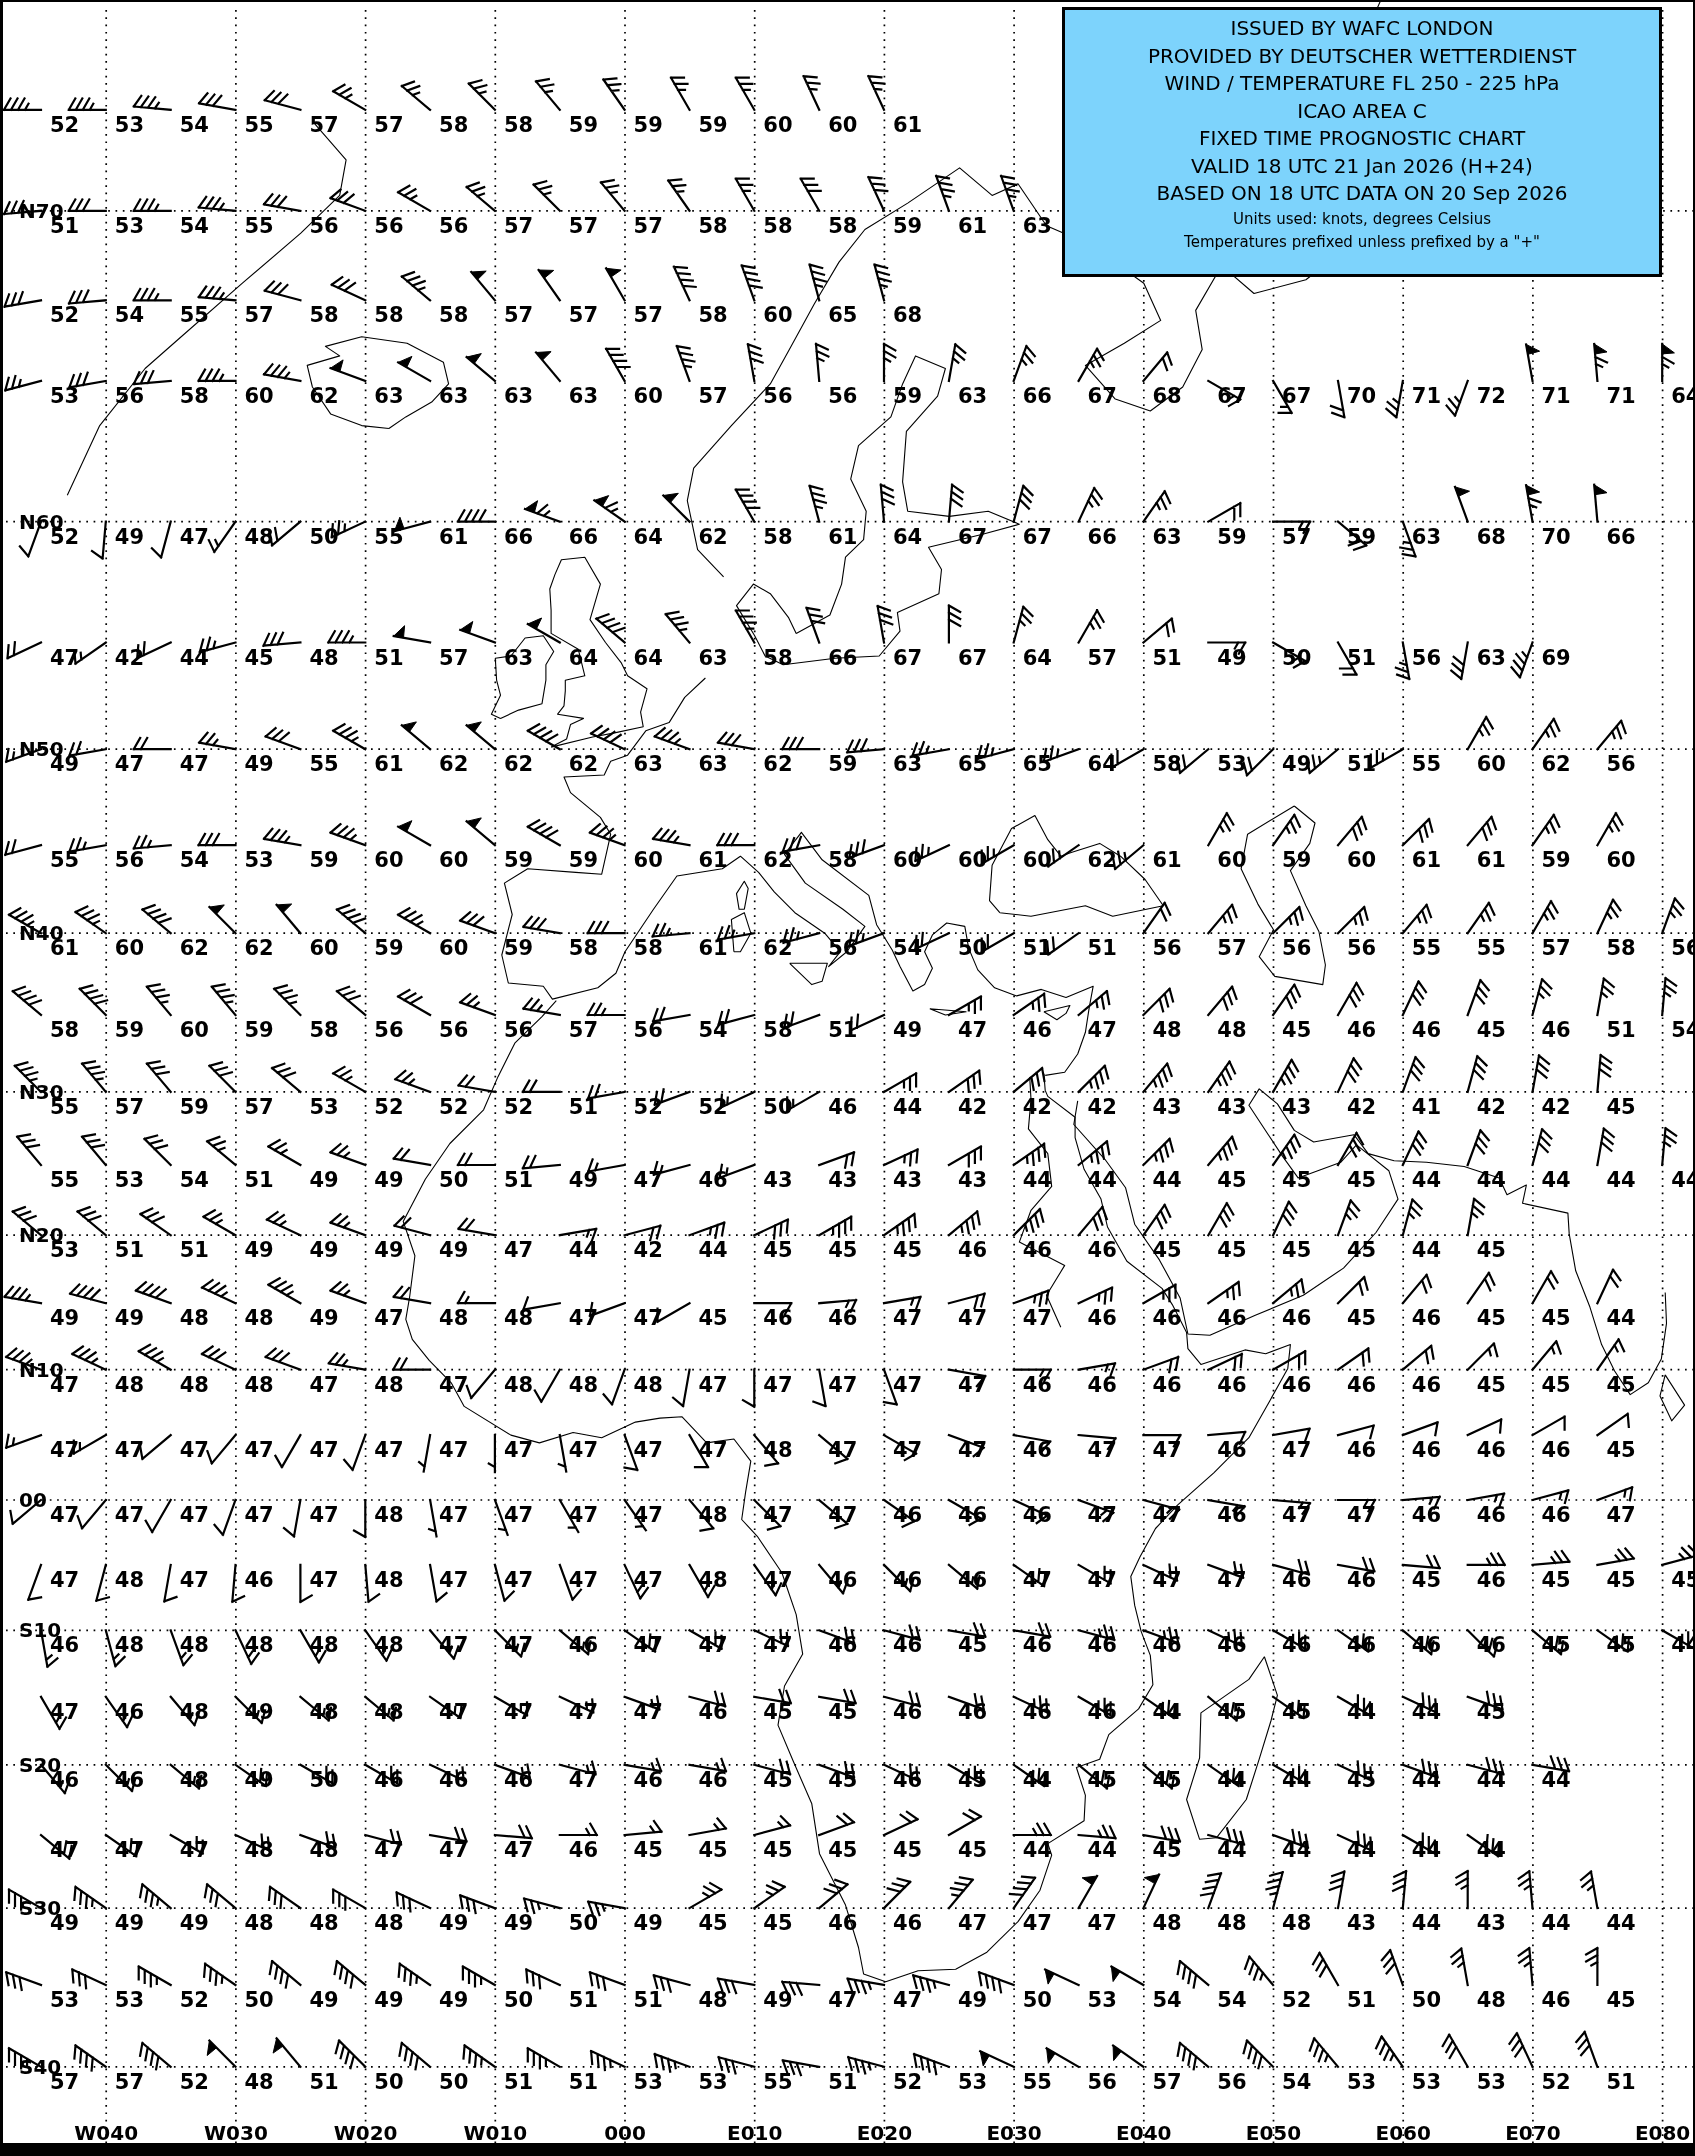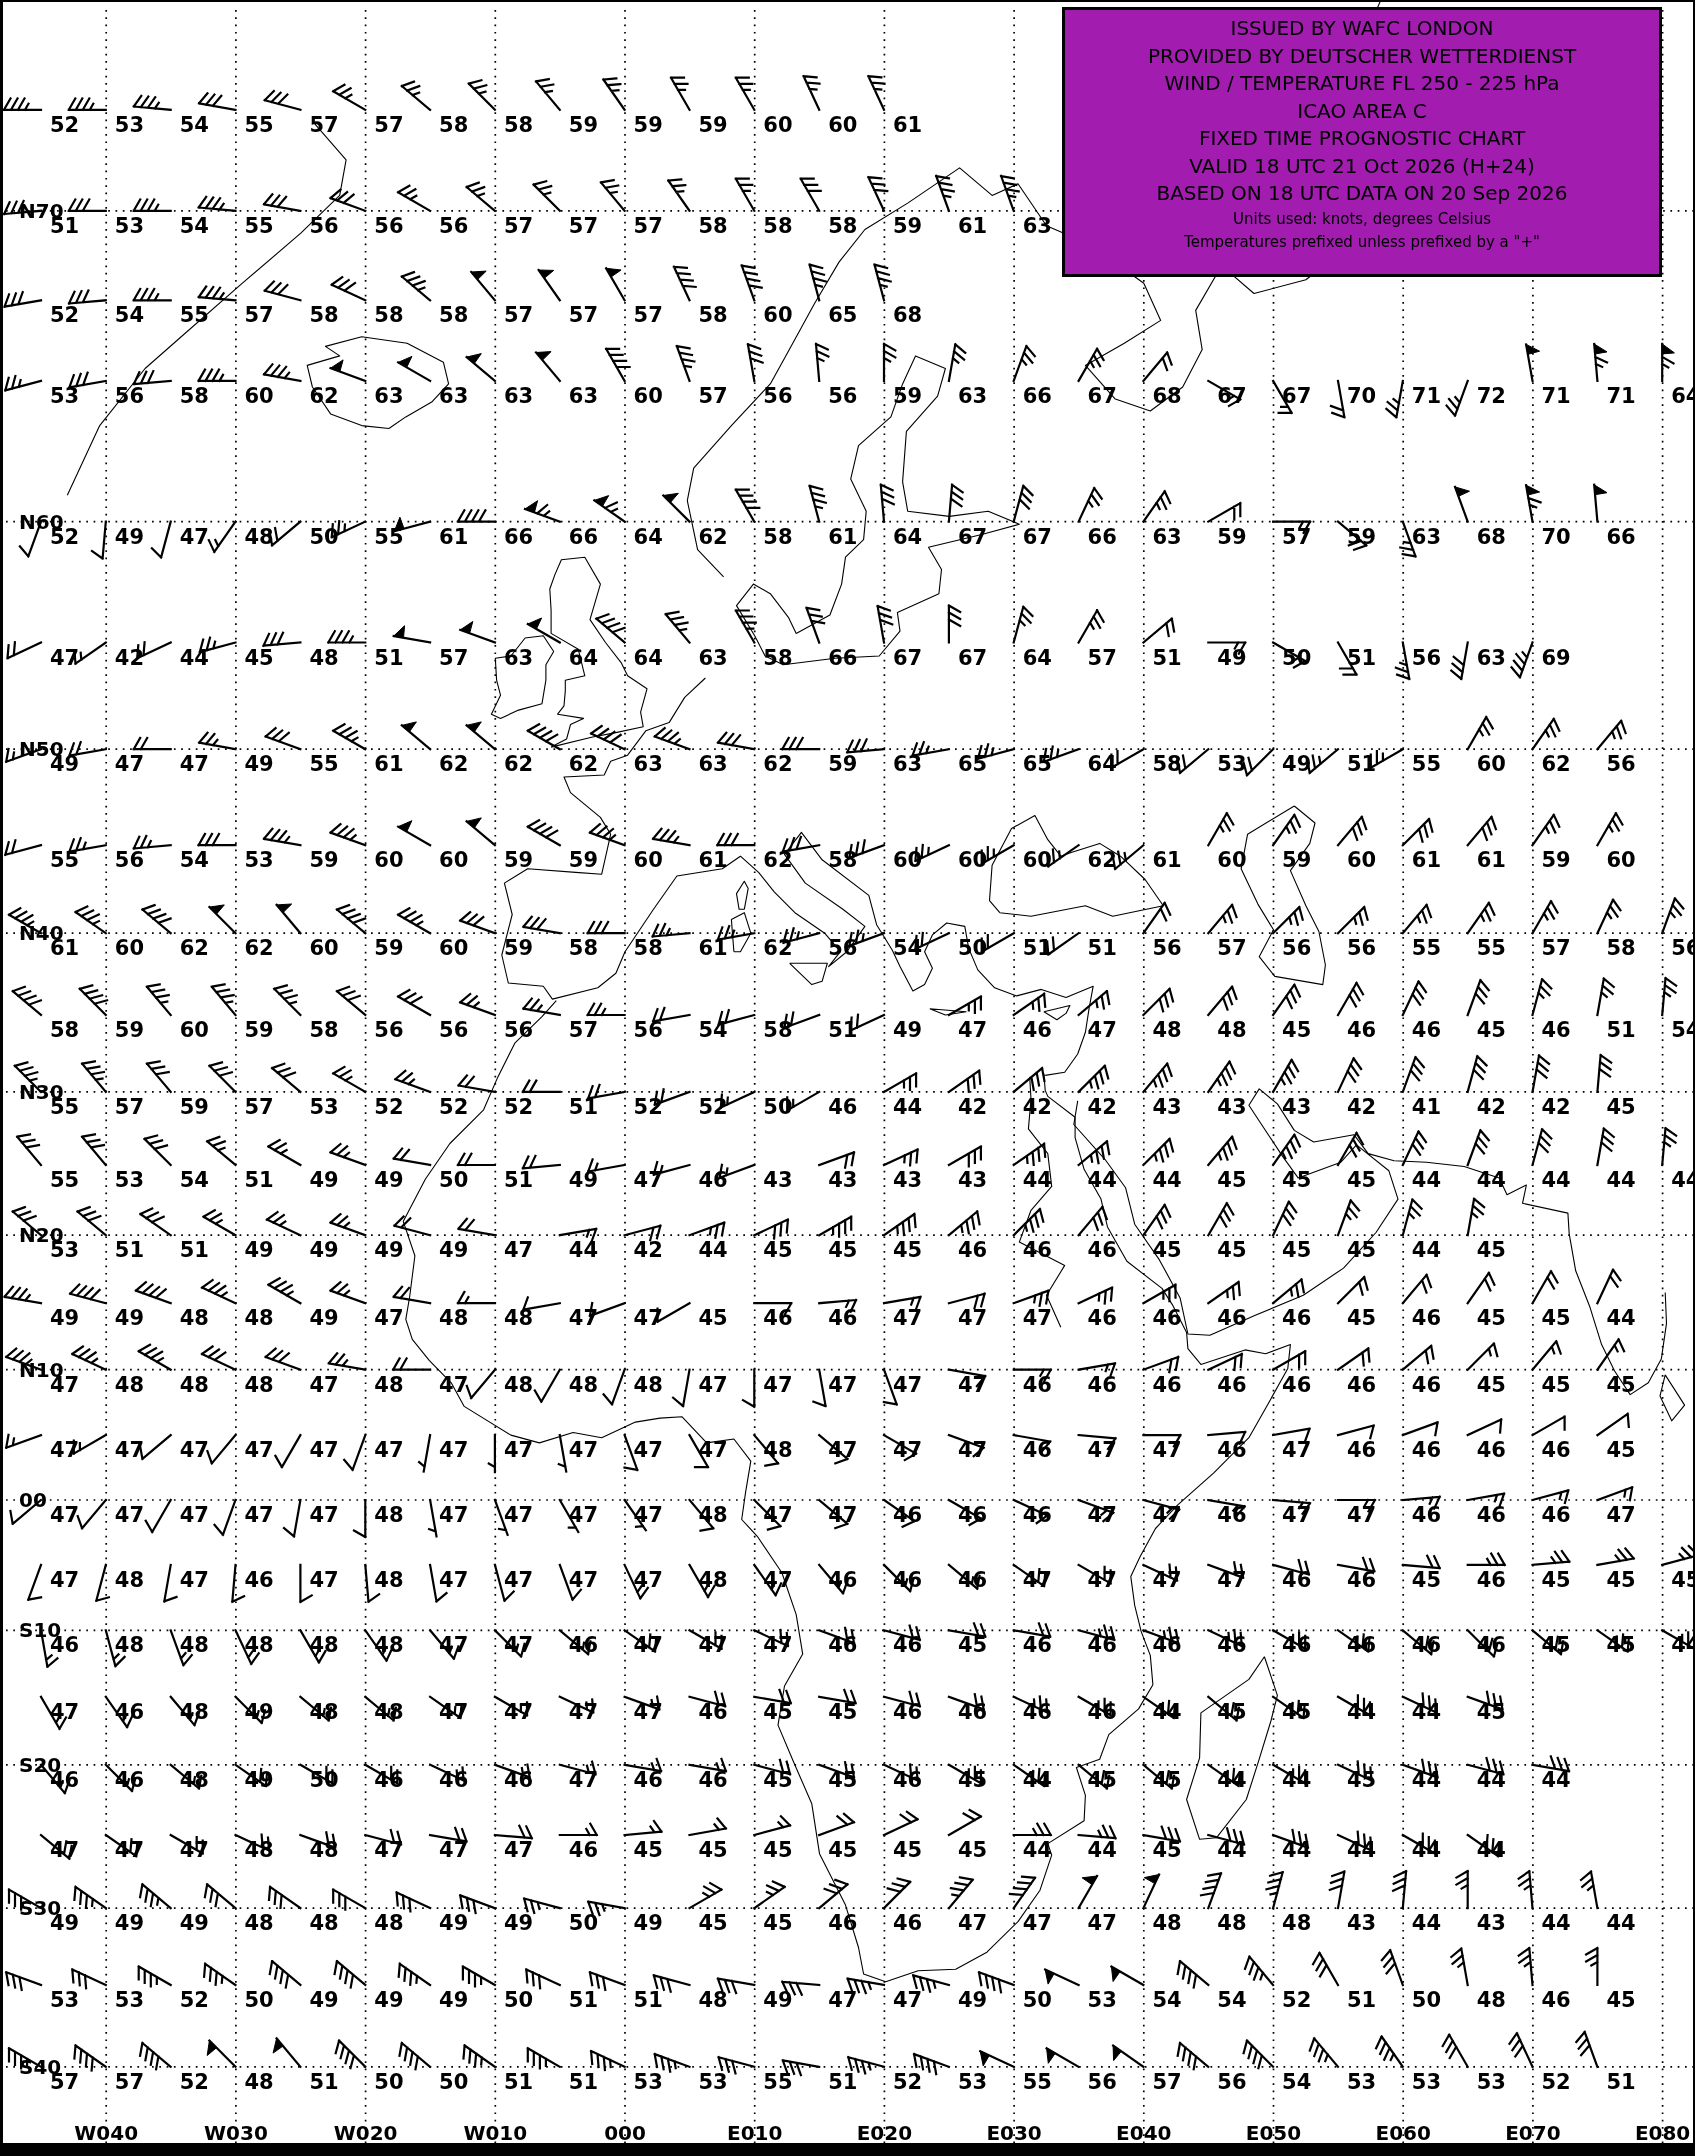--- a/index.html
+++ b/index.html
@@ -1,20 +1,20 @@
 <!DOCTYPE html>
 <html><head>
 <meta charset="utf-8">
 <style>
   html,body{margin:0;padding:0;background:#fff;font-family:"DejaVu Sans",sans-serif;}
   #wrap{position:relative;width:1695px;height:2156px;background:#fff;overflow:hidden;
         border-top:2px solid #000;border-left:3px solid #000;border-right:2px solid #000;box-sizing:border-box;}
   #chart{position:absolute;left:0;top:0;}
   #bottombar{position:absolute;left:0;bottom:0;width:1695px;height:13px;background:#000;}
-  #titlebox{position:absolute;left:1059px;top:5px;width:600px;height:270px;background:#a21caf;
+  #titlebox{position:absolute;left:1059px;top:5px;width:600px;height:270px;background:#7dd3fc;
             border:3px solid #000;box-sizing:border-box;text-align:center;padding-top:5px;z-index:5;}
   .tl{font-size:20px;line-height:27.5px;color:#000;white-space:nowrap;}
   .tls{font-size:15px;line-height:23px;color:#000;white-space:nowrap;}
   text{fill:#000;}
   .temp{font-family:"DejaVu Sans",sans-serif;font-weight:700;font-size:21px;}
   .axlab{font-family:"DejaVu Sans",sans-serif;font-weight:700;font-size:20px;}
 </style>
 </head>
 <body>
 
@@ -2552,20 +2552,20 @@
         <text x="16" y="2071.8" class="axlab">S40</text>
       </g>
     </svg>
 
   <div id="titlebox">
     <div class="tl">ISSUED BY WAFC LONDON</div>
     <div class="tl">PROVIDED BY DEUTSCHER WETTERDIENST</div>
     <div class="tl">WIND / TEMPERATURE FL 250 - 225 hPa</div>
     <div class="tl">ICAO AREA C</div>
     <div class="tl">FIXED TIME PROGNOSTIC CHART</div>
-    <div class="tl">VALID 18 UTC 21 Oct 2026 (H+24)</div>
+    <div class="tl">VALID 18 UTC 21 Jan 2026 (H+24)</div>
     <div class="tl">BASED ON 18 UTC DATA ON 20 Sep 2026</div>
     <div class="tls">Units used: knots, degrees Celsius</div>
     <div class="tls">Temperatures prefixed unless prefixed by a "+"</div>
   </div>
 
   <div id="bottombar"></div>
 </div>
 
 </body></html>

